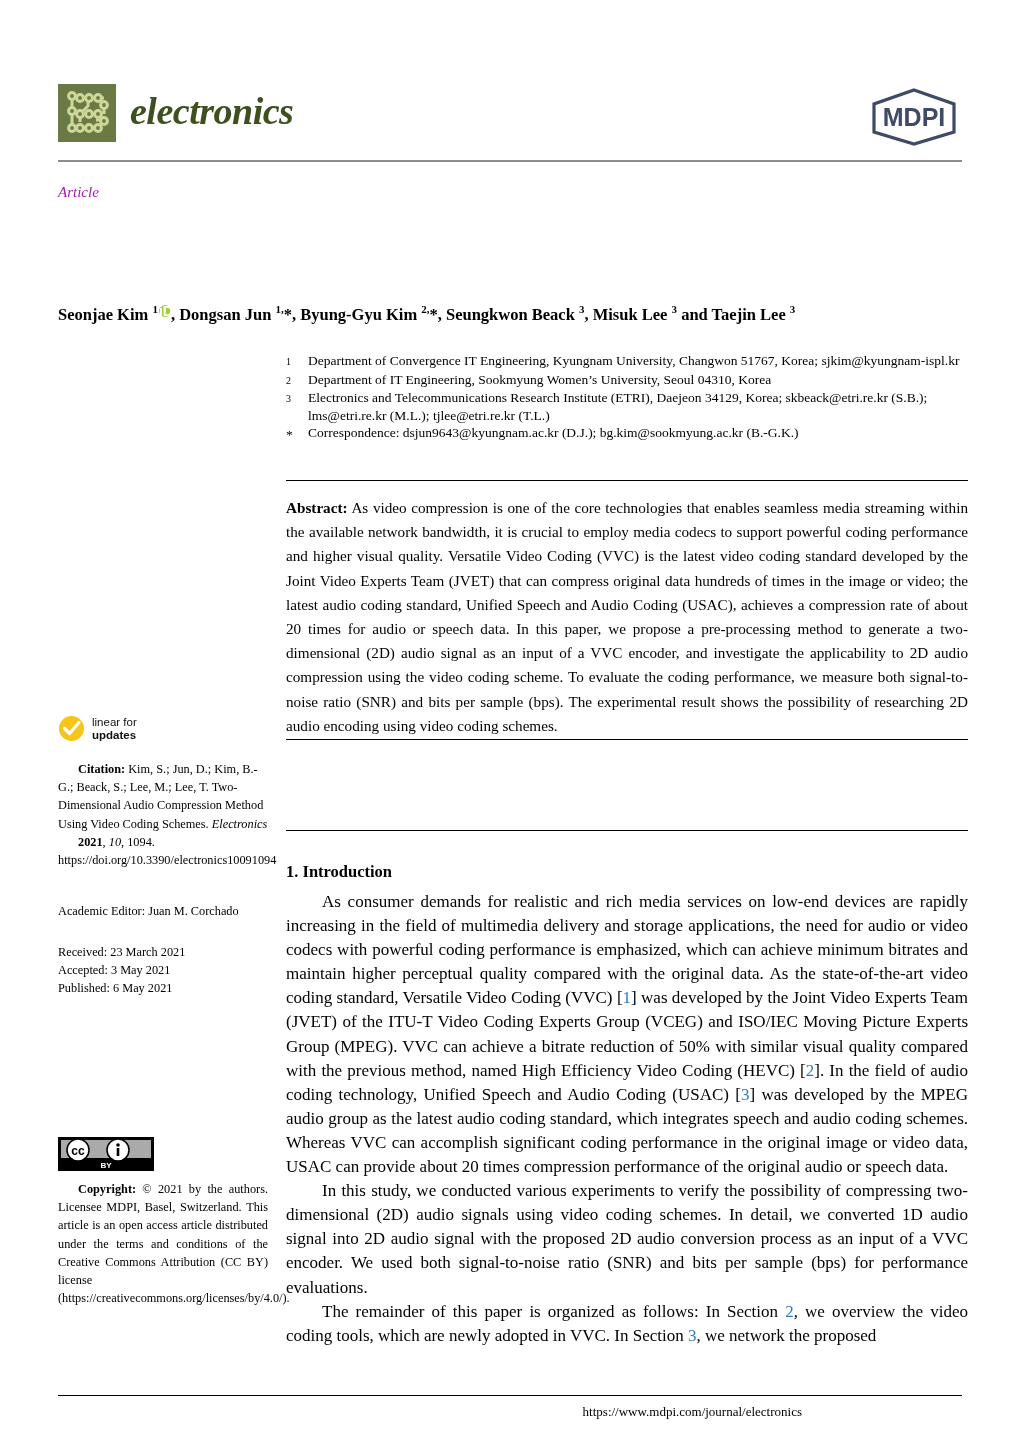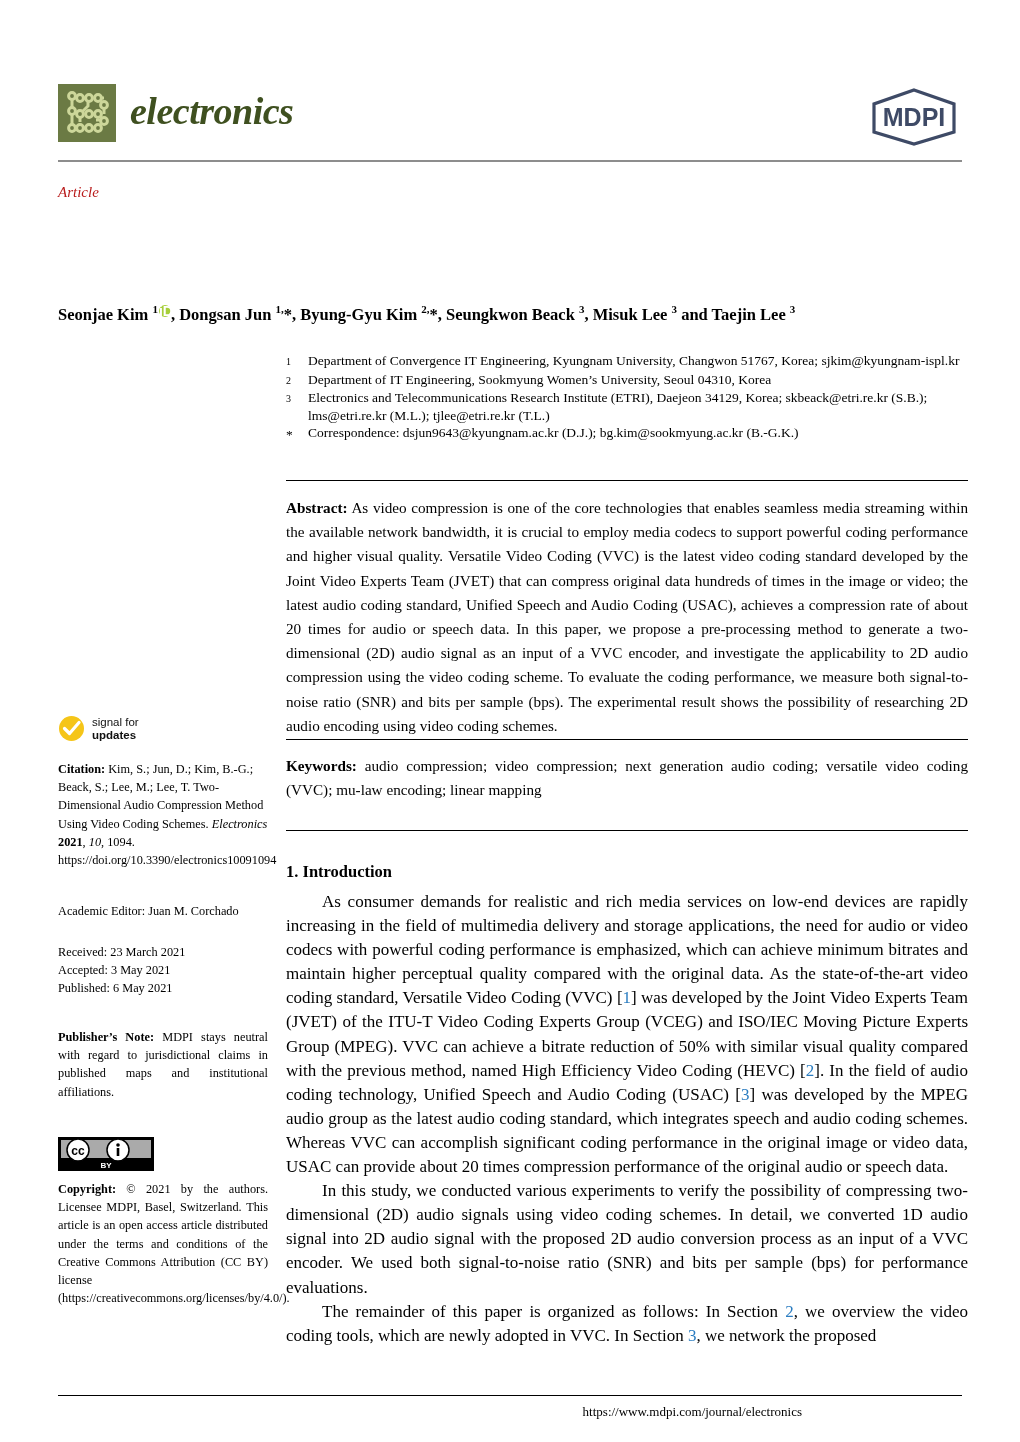--- a/index.html
+++ b/index.html
@@ -65,21 +65,21 @@
     height: 2px;
     background: #8d8d8d;
   }
 
   
   .article-type {
     position: absolute;
     left: 58px; top: 172px;
     font-style: italic;
     font-size: 15px;
-    color: #b91c1c;
+    color: #a21caf;
   }
   .paper-title {
     position: absolute;
     left: 58px; top: 193px;
     width: 880px;
     font-weight: 700;
     font-size: 29.5px;
     line-height: 36px;
     letter-spacing: -0.1px;
   }
@@ -211,21 +211,21 @@
   .dates { top: 931px; }
   .publisher-note { top: 1016px; text-align: justify; }
   .cc-badge {
     position: absolute;
     left: 58px; top: 1125px;
     width: 96px; height: 34px;
     background: #bef264;
   }
   .copyright { top: 1168px; text-align: justify; }
   .sidebar i { font-style: italic; }
-  .sidebar b { font-weight: 700; }
+  .sidebar b { font-weight: 700; margin-left: 20px; }
 
   
   .footer-rule {
     position: absolute;
     left: 58px; top: 1383px;
     width: 904px; height: 1px;
     background: #000;
   }
   .footer-left {
     position: absolute;
@@ -304,59 +304,52 @@
     </div>
   </div>
 
   <div class="rule-top"></div>
   <div class="abstract">
     <b>Abstract:</b>
     <span>As video compression is one of the core technologies that enables seamless media streaming within the available network bandwidth, it is crucial to employ media codecs to support powerful coding performance and higher visual quality. Versatile Video Coding (VVC) is the latest video coding standard developed by the Joint Video Experts Team (JVET) that can compress original data hundreds of times in the image or video; the latest audio coding standard, Unified Speech and Audio Coding (USAC), achieves a compression rate of about 20 times for audio or speech data. In this paper, we propose a pre-processing method to generate a two-dimensional (2D) audio signal as an input of a VVC encoder, and investigate the applicability to 2D audio compression using the video coding scheme. To evaluate the coding performance, we measure both signal-to-noise ratio (SNR) and bits per sample (bps). The experimental result shows the possibility of researching 2D audio encoding using video coding schemes.</span>
   </div>
   <div class="rule-mid"></div>
 
-  <div class="keywords">
-    <b>Keywords:</b>
-    <span>audio compression; video compression; next generation audio coding; versatile video coding (VVC); mu-law encoding; linear mapping</span>
-  </div>
   <div class="rule-bot"></div>
 
   <div class="section-heading">1. Introduction</div>
   <div class="body-text">
     <p><span>As consumer demands for realistic and rich media services on low-end devices are rapidly increasing in the field of multimedia delivery and storage applications, the need for audio or video codecs with powerful coding performance is emphasized, which can achieve minimum bitrates and maintain higher perceptual quality compared with the original data. As the state-of-the-art video coding standard, Versatile Video Coding (VVC) [</span><span class="ref">1</span><span>] was developed by the Joint Video Experts Team (JVET) of the ITU-T Video Coding Experts Group (VCEG) and ISO/IEC Moving Picture Experts Group (MPEG). VVC can achieve a bitrate reduction of 50% with similar visual quality compared with the previous method, named High Efficiency Video Coding (HEVC) [</span><span class="ref">2</span><span>]. In the field of audio coding technology, Unified Speech and Audio Coding (USAC) [</span><span class="ref">3</span><span>] was developed by the MPEG audio group as the latest audio coding standard, which integrates speech and audio coding schemes. Whereas VVC can accomplish significant coding performance in the original image or video data, USAC can provide about 20 times compression performance of the original audio or speech data.</span></p>
     <p>In this study, we conducted various experiments to verify the possibility of compressing two-dimensional (2D) audio signals using video coding schemes. In detail, we converted 1D audio signal into 2D audio signal with the proposed 2D audio conversion process as an input of a VVC encoder. We used both signal-to-noise ratio (SNR) and bits per sample (bps) for performance evaluations.</p>
     <p><span>The remainder of this paper is organized as follows: In Section </span><span class="ref">2</span><span>, we overview the video coding tools, which are newly adopted in VVC. In Section </span><span class="ref">3</span><span>, we network the proposed</span></p>
   </div>
 
   <div class="cfu">
     <svg width="27" height="27" viewBox="0 0 27 27">
       <circle cx="13.5" cy="13.5" r="12.5" fill="#f5c518"></circle>
       <path d="M6.5 13.5 L11.5 18.5 L21 7.5" fill="none" stroke="#ffffff" stroke-width="3.2" stroke-linecap="round" stroke-linejoin="round"></path>
     </svg>
     <div class="cfu-text">
-      <div>signal for</div>
+      <div>linear for</div>
       <div class="b">updates</div>
     </div>
   </div>
 
   <div class="sidebar citation">
     <b>Citation:</b><span> Kim, S.; Jun, D.; Kim, B.-G.; Beack, S.; Lee, M.; Lee, T. Two-Dimensional Audio Compression Method Using Video Coding Schemes. </span><i>Electronics</i> <b>2021</b>, <i>10</i><span>, 1094.  https://doi.org/10.3390/electronics10091094</span>
   </div>
 
   <div class="sidebar academic-editor">Academic Editor: Juan M. Corchado</div>
 
   <div class="sidebar dates">
     <div>Received: 23 March 2021</div>
     <div>Accepted: 3 May 2021</div>
     <div>Published: 6 May 2021</div>
   </div>
 
-  <div class="sidebar publisher-note">
-    <b>Publisher’s Note:</b><span> MDPI stays neutral with regard to jurisdictional claims in published maps and institutional affiliations.</span>
-  </div>
 
   <div class="cc-badge">
     <svg width="96" height="34" viewBox="0 0 96 34">
       <rect x="0" y="0" width="96" height="34" fill="#000000"></rect>
       <rect x="3" y="3" width="90" height="18" fill="#aaaaaa"></rect>
       <circle cx="20" cy="13" r="11" fill="#ffffff" stroke="#000" stroke-width="1.5"></circle>
       <text x="20" y="18" text-anchor="middle" font-family="Liberation Sans, sans-serif" font-size="12" font-weight="700" fill="#000">cc</text>
       <circle cx="60" cy="13" r="11" fill="#ffffff" stroke="#000" stroke-width="1.5"></circle>
       <circle cx="60" cy="8" r="1.8" fill="#000"></circle>
       <rect x="58.7" y="11" width="2.6" height="8" fill="#000"></rect>

